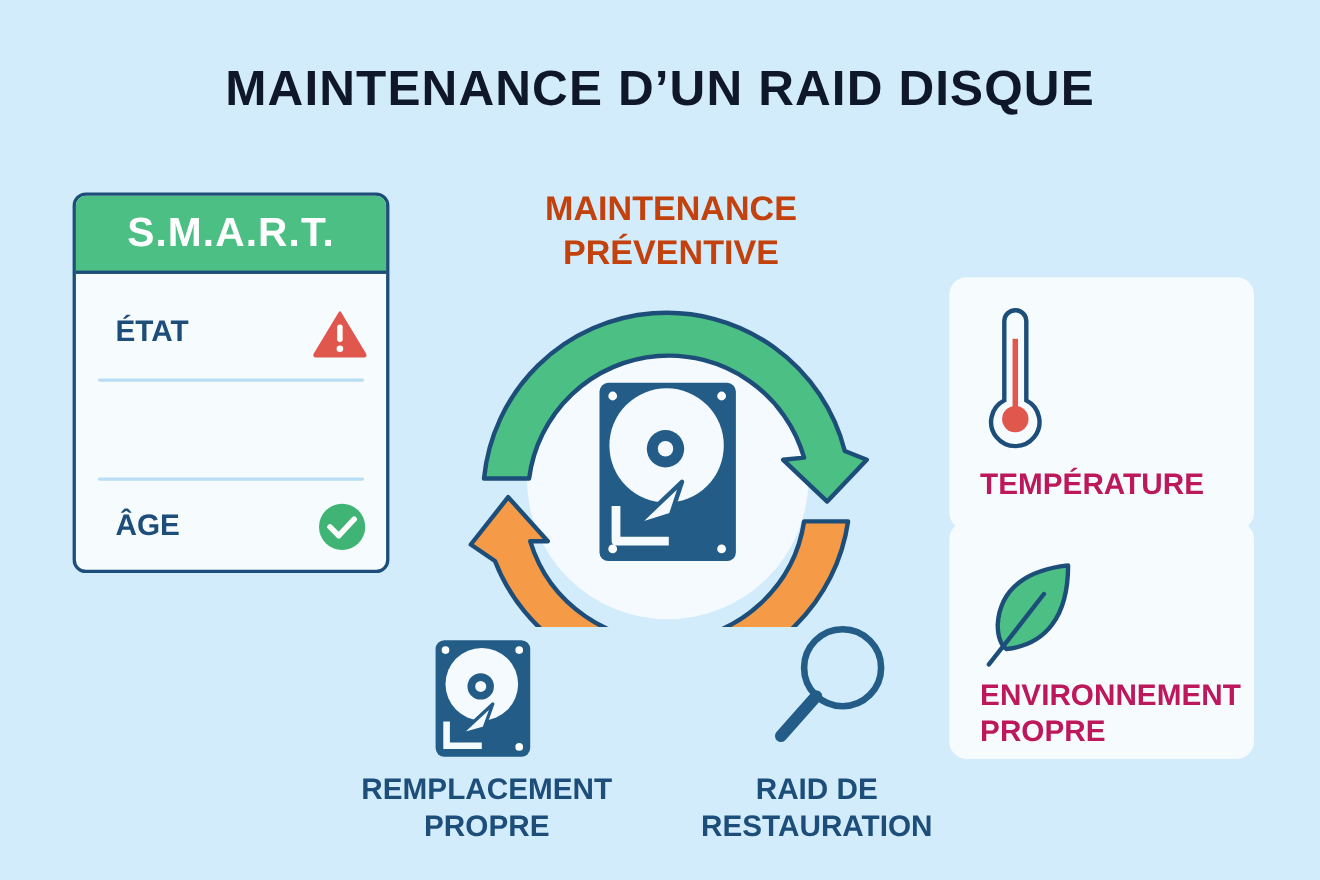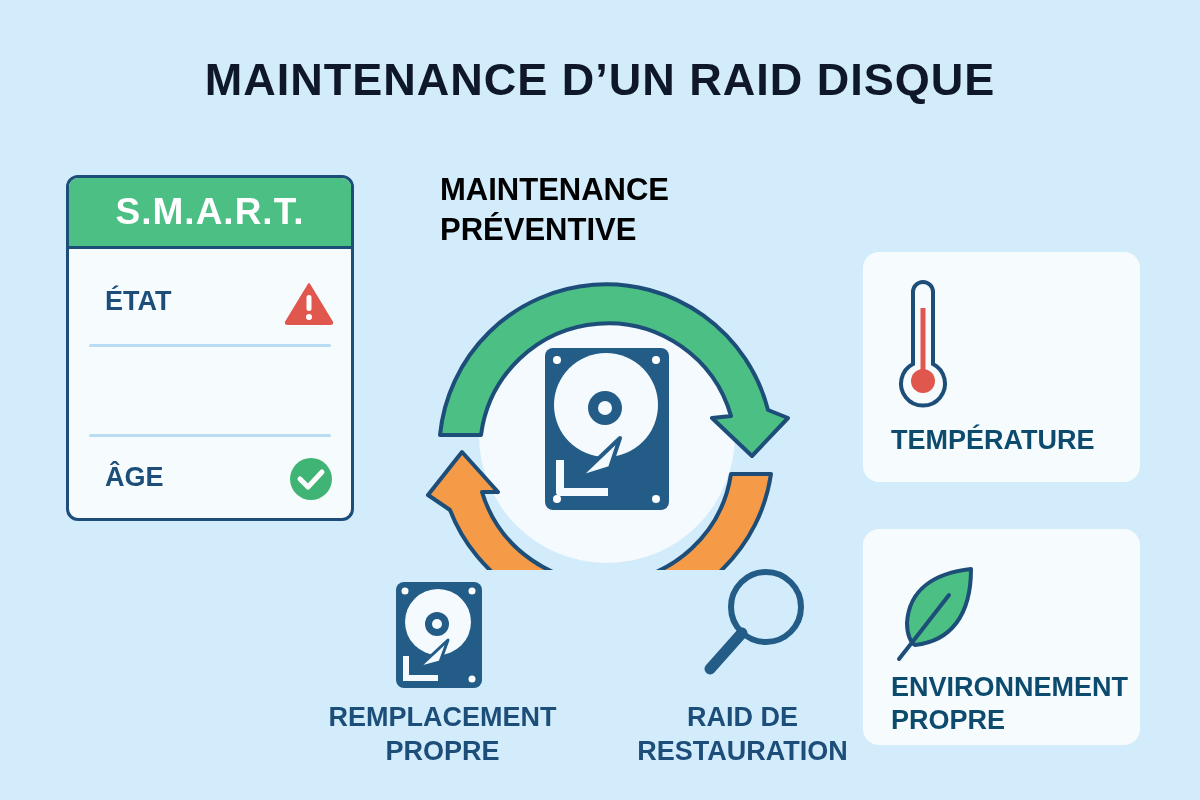--- a/index.html
+++ b/index.html
@@ -4,24 +4,24 @@
 <style>
   html,body{margin:0;padding:0;}
   body{width:1200px;height:800px;background:#d2ecfb;position:relative;overflow:hidden;font-family:"Liberation Sans","DejaVu Sans",sans-serif;color:#1d4e79;}
   .title{position:absolute;left:0;top:54px;width:1200px;text-align:center;font-size:45px;font-weight:bold;letter-spacing:1px;color:#0f172a;}
   .smart{position:absolute;left:66px;top:175px;width:288px;height:346px;background:#f6fbfe;border:3px solid #1d4e79;border-radius:12px;overflow:hidden;box-sizing:border-box;}
   .smart-head{height:68px;background:#4cbf84;border-bottom:3px solid #1d4e79;color:#fff;font-size:37px;font-weight:bold;text-align:center;line-height:68px;letter-spacing:1px;}
   .smart-row{position:absolute;left:0;width:100%;height:60px;}
   .smart-row .lbl{position:absolute;left:36px;top:14px;font-size:27px;font-weight:bold;color:#1d4e79;}
   .smart-row .ic{position:absolute;right:16px;top:8px;width:52px;height:46px;}
   .divider{position:absolute;left:20px;right:20px;height:3px;background:#b9def4;border-radius:2px;}
-  .center-label{position:absolute;left:440px;top:170px;width:340px;text-align:left;font-size:31px;font-weight:bold;line-height:40px;color:#000000;}
+  .center-label{position:absolute;left:440px;top:170px;width:340px;text-align:center;font-size:31px;font-weight:bold;line-height:40px;color:#c2410c;}
   .cycle{position:absolute;left:420px;top:270px;width:380px;height:300px;}
   .card{position:absolute;left:863px;width:277px;background:#f6fbfe;border-radius:16px;}
-  .card .lbl{position:absolute;left:28px;font-size:27px;font-weight:bold;line-height:33px;color:#0c4a6e;}
+  .card .lbl{position:absolute;left:28px;font-size:27px;font-weight:bold;line-height:33px;color:#be185d;}
   .bottom-label{position:absolute;text-align:center;font-size:27px;font-weight:bold;line-height:34px;color:#1d4e79;}
 </style>
 </head>
 <body>
 
 <div class="title">MAINTENANCE D’UN RAID DISQUE</div>
 
 <div class="smart">
   <div class="smart-head">S.M.A.R.T.</div>
 
@@ -99,21 +99,21 @@
 
 <div class="card" style="top:252px;height:230px">
   <svg style="position:absolute;left:34px;top:28px;width:52px;height:128px" viewBox="0 0 52 128">
     <path d="M16 12 A10 10 0 0 1 36 12 L36 84 A22 22 0 1 1 16 84 Z" fill="#f6fbfe" stroke="#1d4e79" stroke-width="4"></path>
     <rect x="23.5" y="28" width="5" height="68" fill="#e0574e"></rect>
     <circle cx="26" cy="101" r="12" fill="#e0574e"></circle>
   </svg>
   <div class="lbl" style="top:172px">TEMPÉRATURE</div>
 </div>
 
-<div class="card" style="top:529px;height:216px">
+<div class="card" style="top:474px;height:216px">
   <svg style="position:absolute;left:32px;top:36px;width:84px;height:98px" viewBox="0 0 84 98">
     <path d="M76 4 C40 8 14 24 12 58 C12 70 16 78 20 80 C56 76 76 50 76 4 Z" fill="#4cbf84" stroke="#1d4e79" stroke-width="4" stroke-linejoin="round"></path>
     <path d="M4 94 L26 66 L54 30" fill="none" stroke="#1d4e79" stroke-width="4" stroke-linecap="round"></path>
   </svg>
   <div class="lbl" style="top:142px;left:28px">
     <div>ENVIRONNEMENT</div>
     <div>PROPRE</div>
   </div>
 </div>
 

